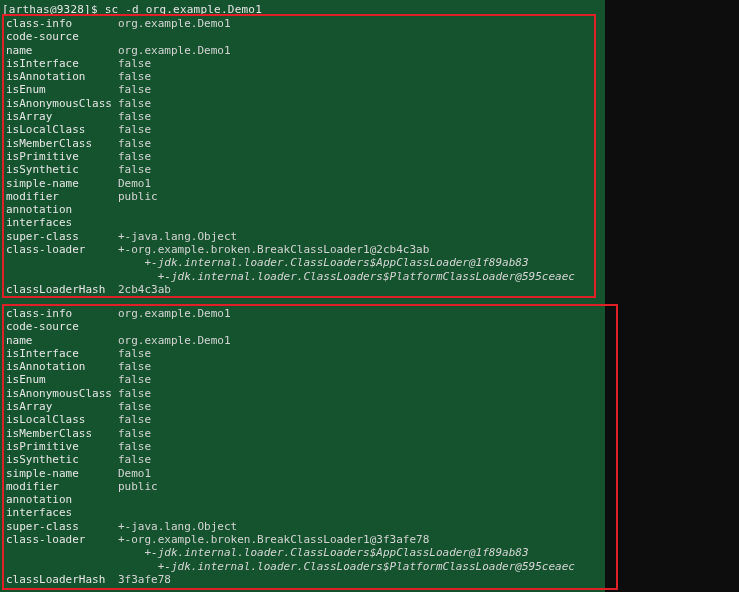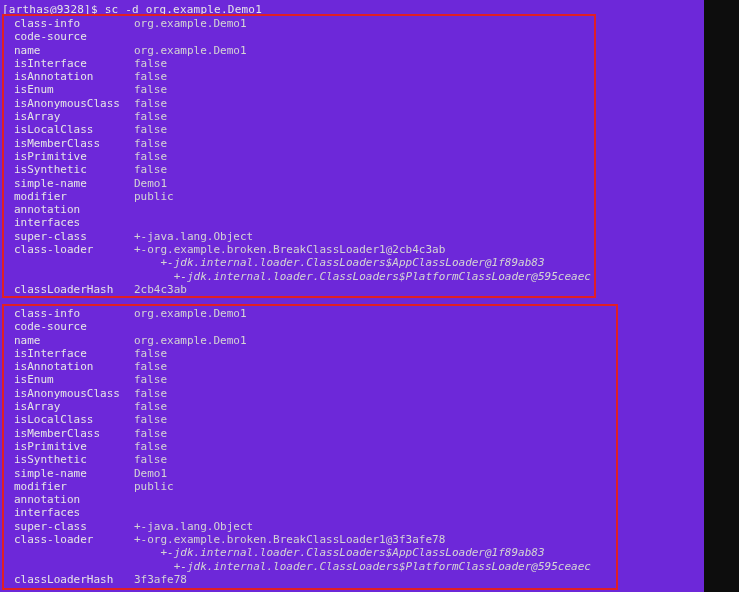--- a/index.html
+++ b/index.html
@@ -13,23 +13,23 @@
     height: 592px;
     overflow: hidden;
     font-family: "DejaVu Sans Mono", "Liberation Mono", monospace;
     font-size: 11px;
     line-height: 13.3px;
     color: #d8d8d8;
     -webkit-font-smoothing: none;
   }
   #terminal {
     position: relative;
-    width: 704px;
+    width: 605px;
     height: 592px;
-    background: #6d28d9;
+    background: #14532d;
   }
 
   
   .prompt-line {
     position: absolute;
     left: 2px;
     top: 3px;
     white-space: pre;
     color: #e6e6e6;
     letter-spacing: 0.02em;
@@ -56,32 +56,31 @@
   #block-2 { top: 307px; }
 
   .row {
     height: 13.3px;
     white-space: pre;
     position: relative;
   }
   .key {
     display: inline-block;
     width: 118px;
-    padding-left: 14px;
+    padding-left: 6px;
     box-sizing: border-box;
     color: #e6e6e6;
     white-space: pre;
     vertical-align: top;
   }
   .val {
     display: inline-block;
     color: #d4d4d4;
     white-space: pre;
     vertical-align: top;
-    margin-left: 16px;
   }
   .row.cont .val {
     white-space: pre;
     font-style: italic;
   }
 </style>
 </head>
 <body>
 
 <div id="terminal">

